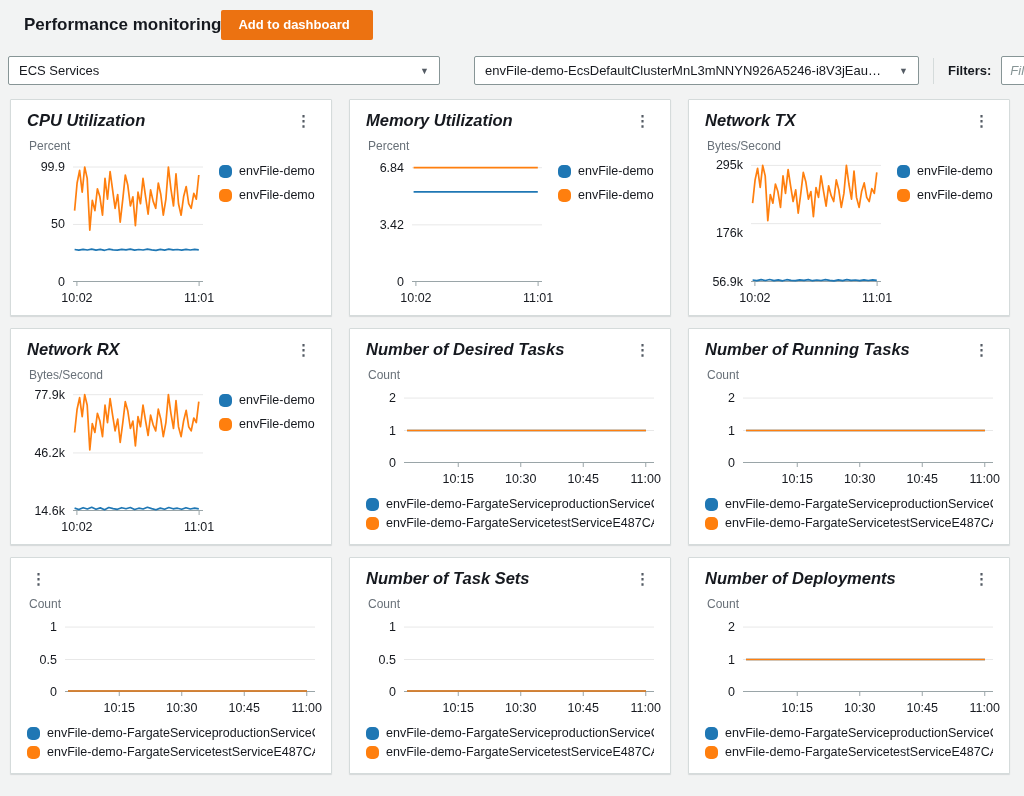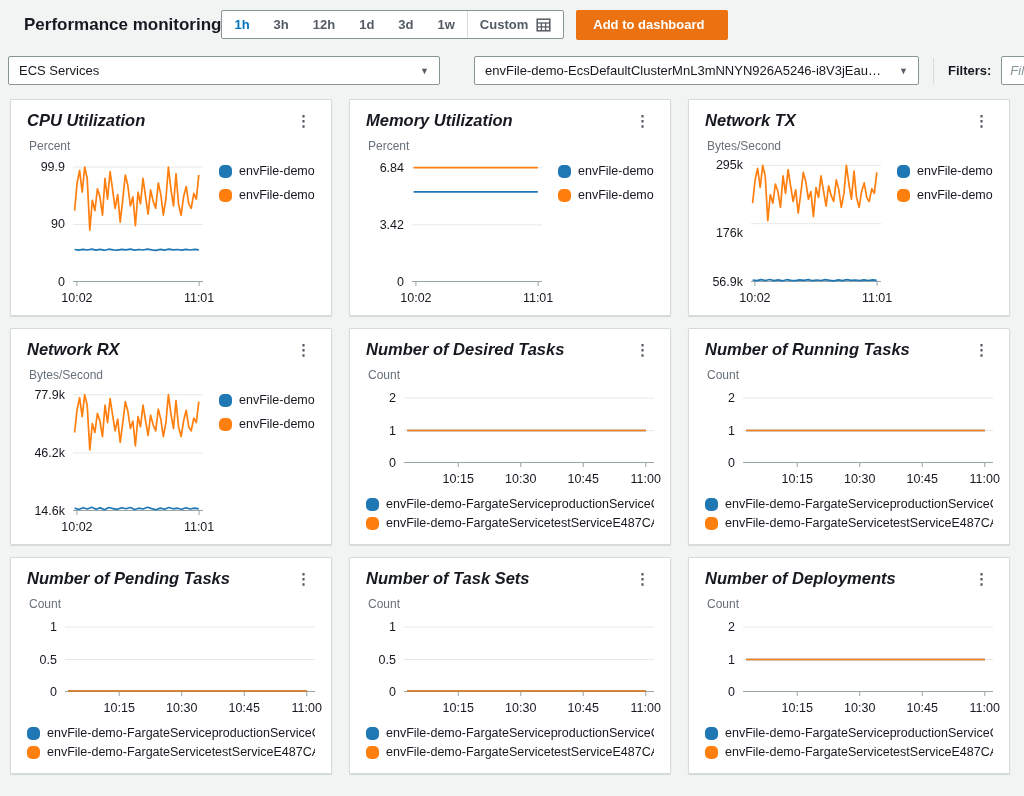--- a/index.html
+++ b/index.html
@@ -87,39 +87,20 @@
   .legend-item .ltext { white-space: nowrap; overflow: hidden; }
   .dot { width: 13px; height: 13px; border-radius: 5px; flex: none; }
   .bottom-legend { display: flex; flex-direction: column; gap: 5px; margin-top: 11px; }
 </style>
 </head>
 <body>
 
 <header class="header">
   <h1 class="page-title">Performance monitoring</h1>
   <div class="top-right">
-    <div class="time-group">
-
-      <button class="time-btn selected">1h</button>
-        <button class="time-btn">3h</button>
-        <button class="time-btn">12h</button>
-        <button class="time-btn">1d</button>
-        <button class="time-btn">3d</button>
-        <button class="time-btn">1w</button>
-        <button class="time-btn custom-btn">
-        <span>Custom</span>
-        <svg width="15" height="15" viewBox="0 0 15 15">
-          <rect x="1.2" y="2.2" width="12.6" height="11.6" fill="none" stroke="#545b64" stroke-width="1.5"></rect>
-          <line x1="1.2" y1="6" x2="13.8" y2="6" stroke="#545b64" stroke-width="1.3"></line>
-          <line x1="5.4" y1="6" x2="5.4" y2="13.8" stroke="#545b64" stroke-width="1.3"></line>
-          <line x1="9.6" y1="6" x2="9.6" y2="13.8" stroke="#545b64" stroke-width="1.3"></line>
-          <line x1="1.2" y1="9.9" x2="13.8" y2="9.9" stroke="#545b64" stroke-width="1.3"></line>
-        </svg>
-      </button>
-    </div>
     <button class="add-btn">Add to dashboard</button>
   </div>
 </header>
 
 <div class="toolbar">
   <div class="dd dd1">
     <span class="dd-text">ECS Services</span>
     <span class="arrow">▼</span>
   </div>
   <div class="dd dd2">
@@ -136,21 +117,21 @@
     <div class="panel-head">
       <h2 class="panel-title">CPU Utilization</h2>
       <span class="kebab">⋮</span>
     </div>
     <div class="panel-body">
       <div class="chart-col">
         <div class="unit">Percent</div>
         <div class="plot-row">
           <div class="ylabels" style="width: 46px; height: 128px; text-align: center;">
               <div class="ytick" style="top: 7.02075px;">99.9</div>
-              <div class="ytick" style="top: 64.4528px;">90</div>
+              <div class="ytick" style="top: 64.4528px;">50</div>
               <div class="ytick" style="top: 122px;">0</div>
             </div>
           <div class="svgwrap">
             <svg width="130" height="128">
                 <line x1="0" y1="7.020754716981125" x2="130" y2="7.020754716981125" stroke="#e8e8e8" stroke-width="1"></line>
                 <line x1="0" y1="64.45283018867924" x2="130" y2="64.45283018867924" stroke="#e8e8e8" stroke-width="1"></line>
                 <line x1="0" y1="121.5" x2="130" y2="121.5" stroke="#9aa5a8" stroke-width="1"></line>
                 <line x1="3.9" y1="122" x2="3.9" y2="126" stroke="#9aa5a8" stroke-width="1"></line>
                 <line x1="126.1" y1="122" x2="126.1" y2="126" stroke="#9aa5a8" stroke-width="1"></line>
                 <polyline points="1.6,89.5 5.8,90.2 10.1,89.3 14.4,90.0 18.7,89.1 23.0,90.1 27.3,89.4 31.6,90.3 35.8,89.2 40.1,89.8 44.4,90.2 48.7,89.3 53.0,89.9 57.3,89.2 61.6,90.2 65.8,89.5 70.1,90.0 74.4,89.1 78.7,89.8 83.0,90.3 87.3,89.4 91.6,90.1 95.8,89.2 100.1,89.9 104.4,89.5 108.7,90.2 113.0,89.3 117.3,90.0 121.6,89.4 125.8,89.9" fill="none" stroke="#1f77b4" stroke-width="1.7" stroke-linejoin="round"></polyline>
@@ -405,21 +386,20 @@
         </div>
         <div class="legend-item">
           <span class="dot" style="background: rgb(255, 127, 14);"></span>
           <span class="ltext">envFile-demo-FargateServicetestServiceE487CA50-hi</span>
         </div>
       </div>
   </section>
 
   <section class="panel">
     <div class="panel-head">
-      <h2 class="panel-title">Number of Pending Tasks</h2>
       <span class="kebab">⋮</span>
     </div>
     <div class="panel-body">
       <div class="chart-col">
         <div class="unit">Count</div>
         <div class="plot-row">
           <div class="ylabels" style="width: 38px; height: 80px;">
               <div class="ytick" style="top: 9.08772px;">1</div>
               <div class="ytick" style="top: 41.5439px;">0.5</div>
               <div class="ytick" style="top: 74px;">0</div>

